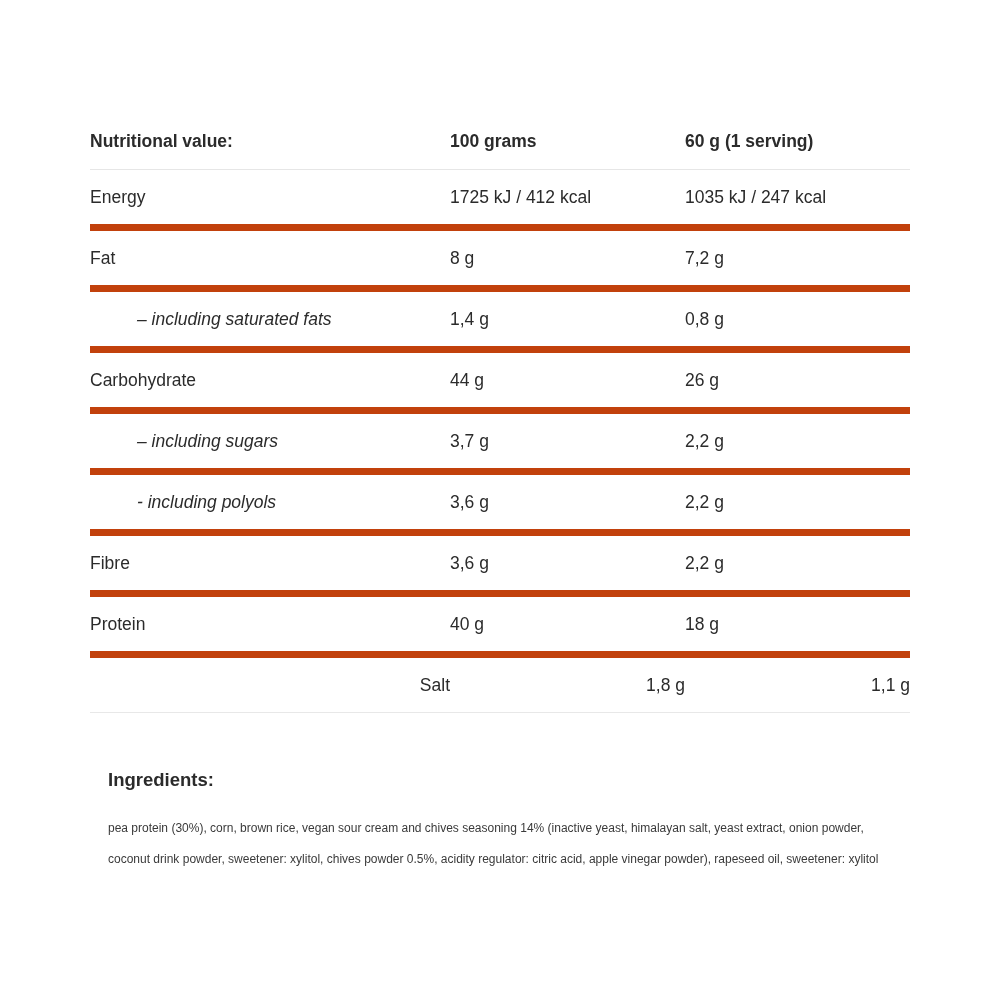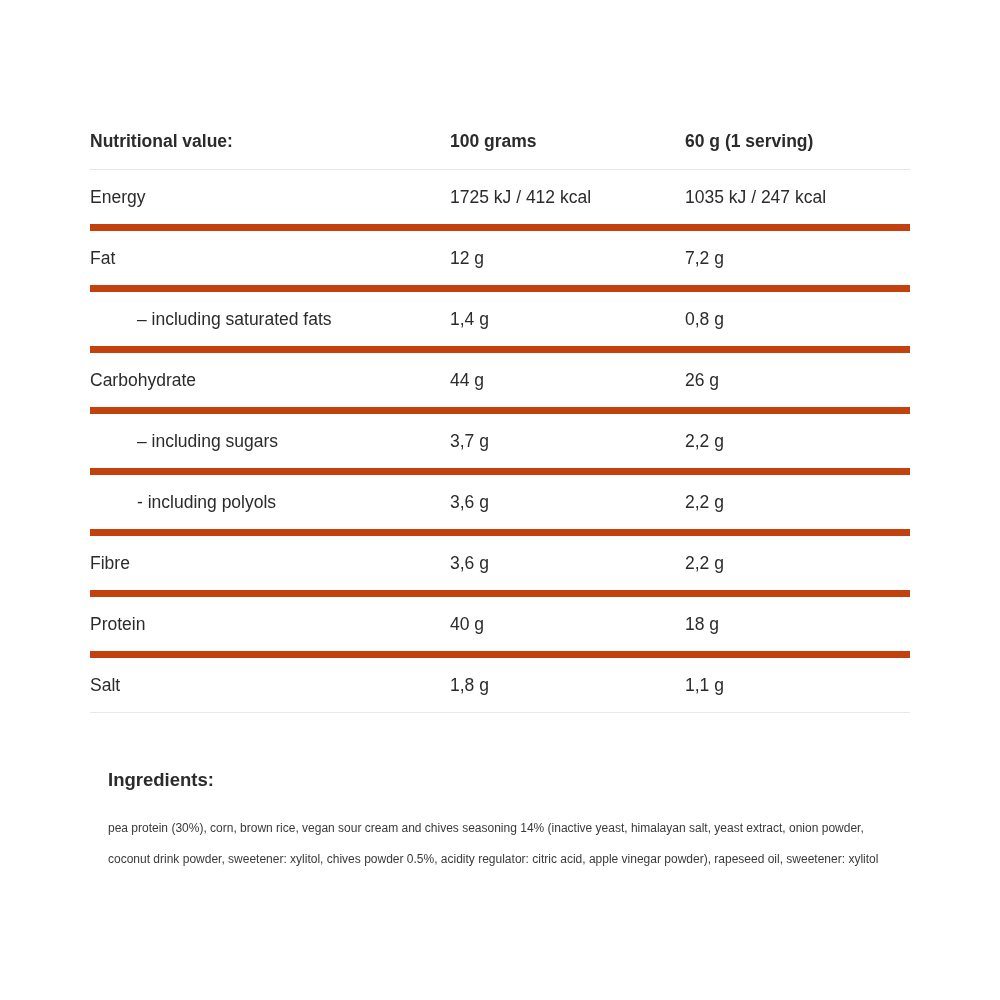--- a/index.html
+++ b/index.html
@@ -41,28 +41,29 @@
     font-size: 17.5px;
     padding-bottom: 17px;
     padding-top: 0;
     border-bottom: 1px solid #e6e6e6;
   }
   table.nutrition tbody td {
     border-bottom: 7px solid #c2410c;
   }
   table.nutrition tbody tr:last-child td {
     border-bottom: 1px solid #e8e8e8;
+    text-align: right;
   }
   col.c-label { width: 360px; }
   col.c-v1 { width: 235px; }
   col.c-v2 { width: 225px; }
 
   td.label { padding-left: 10px; }
   th.label { padding-left: 10px; }
-  td.label.indent { padding-left: 47px; }
+  td.label.indent { padding-left: 47px; font-style: italic; }
 
   .ingredients {
     margin-top: 56px;
     width: 800px;
     margin-left: 18px;
   }
   .ingredients-title {
     font-size: 18.5px;
     font-weight: bold;
     color: #2b2b2b;
@@ -94,21 +95,21 @@
       </tr>
     </thead>
     <tbody>
       <tr>
         <td class="label">Energy</td>
         <td>1725 kJ / 412 kcal</td>
         <td>1035 kJ / 247 kcal</td>
       </tr>
       <tr>
         <td class="label">Fat</td>
-        <td>12 g</td>
+        <td>8 g</td>
         <td>7,2 g</td>
       </tr>
       <tr>
         <td class="label indent">– including saturated fats</td>
         <td>1,4 g</td>
         <td>0,8 g</td>
       </tr>
       <tr>
         <td class="label">Carbohydrate</td>
         <td>44 g</td>

